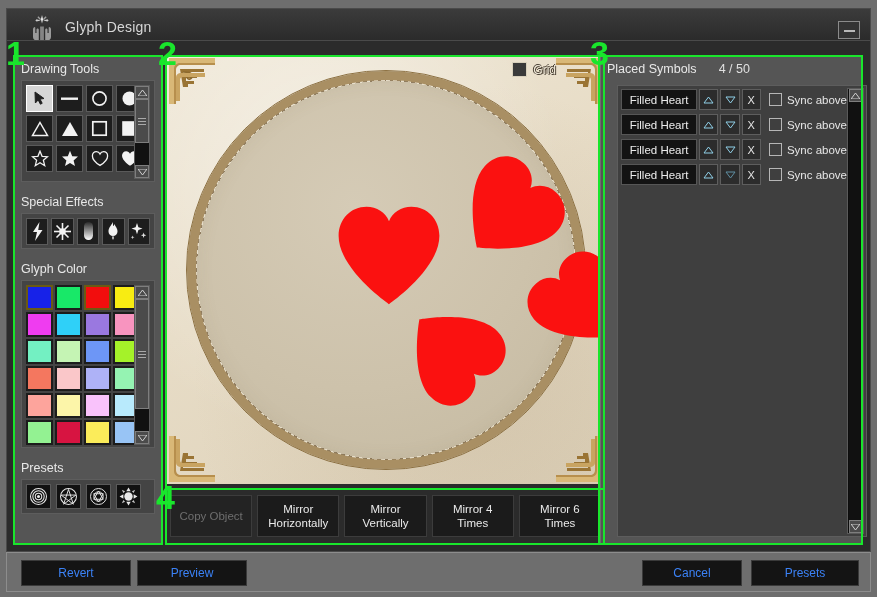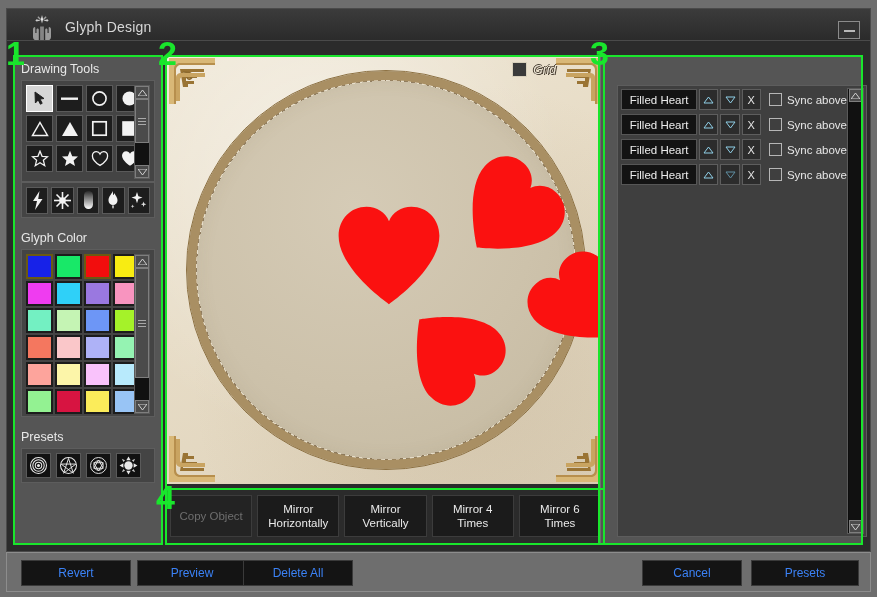--- a/index.html
+++ b/index.html
@@ -178,21 +178,20 @@
     display: flex; align-items: center; gap: 6px;
   }
   .grid-box {
     width: 15px; height: 15px;
     background: #3a3a3a;
     border: 1px solid #d8d0bc;
   }
   .grid-label {
     font-size: 12px; color: #efe8d8;
     text-shadow: 1px 1px 0 #4a4034, -1px 0 0 #4a4034, 0 -1px 0 #4a4034;
-    font-style: italic;
   }
   .heart-layer { position: absolute; inset: 0; }
   .heart { position: absolute; }
 
   
   .mirror-bar {
     position: absolute; left: 167px; top: 492px;
     width: 437px; height: 48px;
     display: flex; align-items: center; gap: 5px;
     padding: 0 3px;
@@ -405,20 +404,21 @@
           </div>
         </div>
         <div class="sb-arrow">
           <svg width="9" height="6" viewBox="0 0 9 6">
               <path d="M4.5 6L0 0h9z" fill="none" stroke="#cfcfcf" stroke-width="1"></path>
             </svg>
         </div>
       </div>
     </div>
 
+    <div class="sec-title" style="margin-top:8px;">Special Effects</div>
     <div class="tool-box" style="height:36px;">
       <div style="display:flex; gap:3px;">
         <div class="tool-cell">
           <svg width="13" height="19" viewBox="0 0 13 19">
               <path d="M8.5 0L2 10h4l-2 9 7.5-11h-4.3z" fill="#f2f2f2"></path>
             </svg>
         </div>
         <div class="tool-cell">
           <svg width="19" height="19" viewBox="0 0 19 19">
             <g stroke="#f2f2f2" stroke-width="1.6">
@@ -648,20 +648,24 @@
       <span>Mirror 4</span>
       <span>Times</span>
     </div>
     <div class="mirror-btn">
       <span>Mirror 6</span>
       <span>Times</span>
     </div>
   </div>
 
   <div class="right-panel">
+    <div class="rp-head">
+      <span>Placed Symbols</span>
+      <span class="rp-count">4 / 50</span>
+    </div>
 
     <div class="list-box">
       <div class="list-inner">
 
         <div class="sym-row">
           <div class="sym-name">Filled Heart</div>
           <div class="sq-btn">
             <svg width="11" height="8" viewBox="0 0 11 8">
                 <path d="M5.5 1L10 7H1z" fill="none" stroke="#8fd0e8" stroke-width="1"></path>
               </svg>
@@ -749,21 +753,20 @@
               <path d="M4.5 6L0 0h9z" fill="none" stroke="#cfcfcf" stroke-width="1"></path>
             </svg>
         </div>
       </div>
     </div>
   </div>
 
   <div class="action-bar">
     <div class="act-btn" style="left:14px;  width:110px;">Revert</div>
     <div class="act-btn" style="left:130px; width:110px;">Preview</div>
-    <div class="act-btn" style="left:236px; width:110px;">Delete All</div>
     <div class="act-btn" style="left:635px; width:100px;">Cancel</div>
     <div class="act-btn" style="left:744px; width:108px;">Presets</div>
   </div>
 
   <div class="anno-box" style="left:13px;  top:55px;  width:150px; height:490px;"></div>
   <div class="anno-box" style="left:165px; top:55px;  width:440px; height:490px;"></div>
   <div class="anno-box" style="left:598px; top:55px;  width:265px; height:490px;"></div>
   <div class="anno-box" style="left:165px; top:488px; width:440px; height:57px;"></div>
 
   <div class="anno-num" style="left:6px;   top:36px;">1</div>

